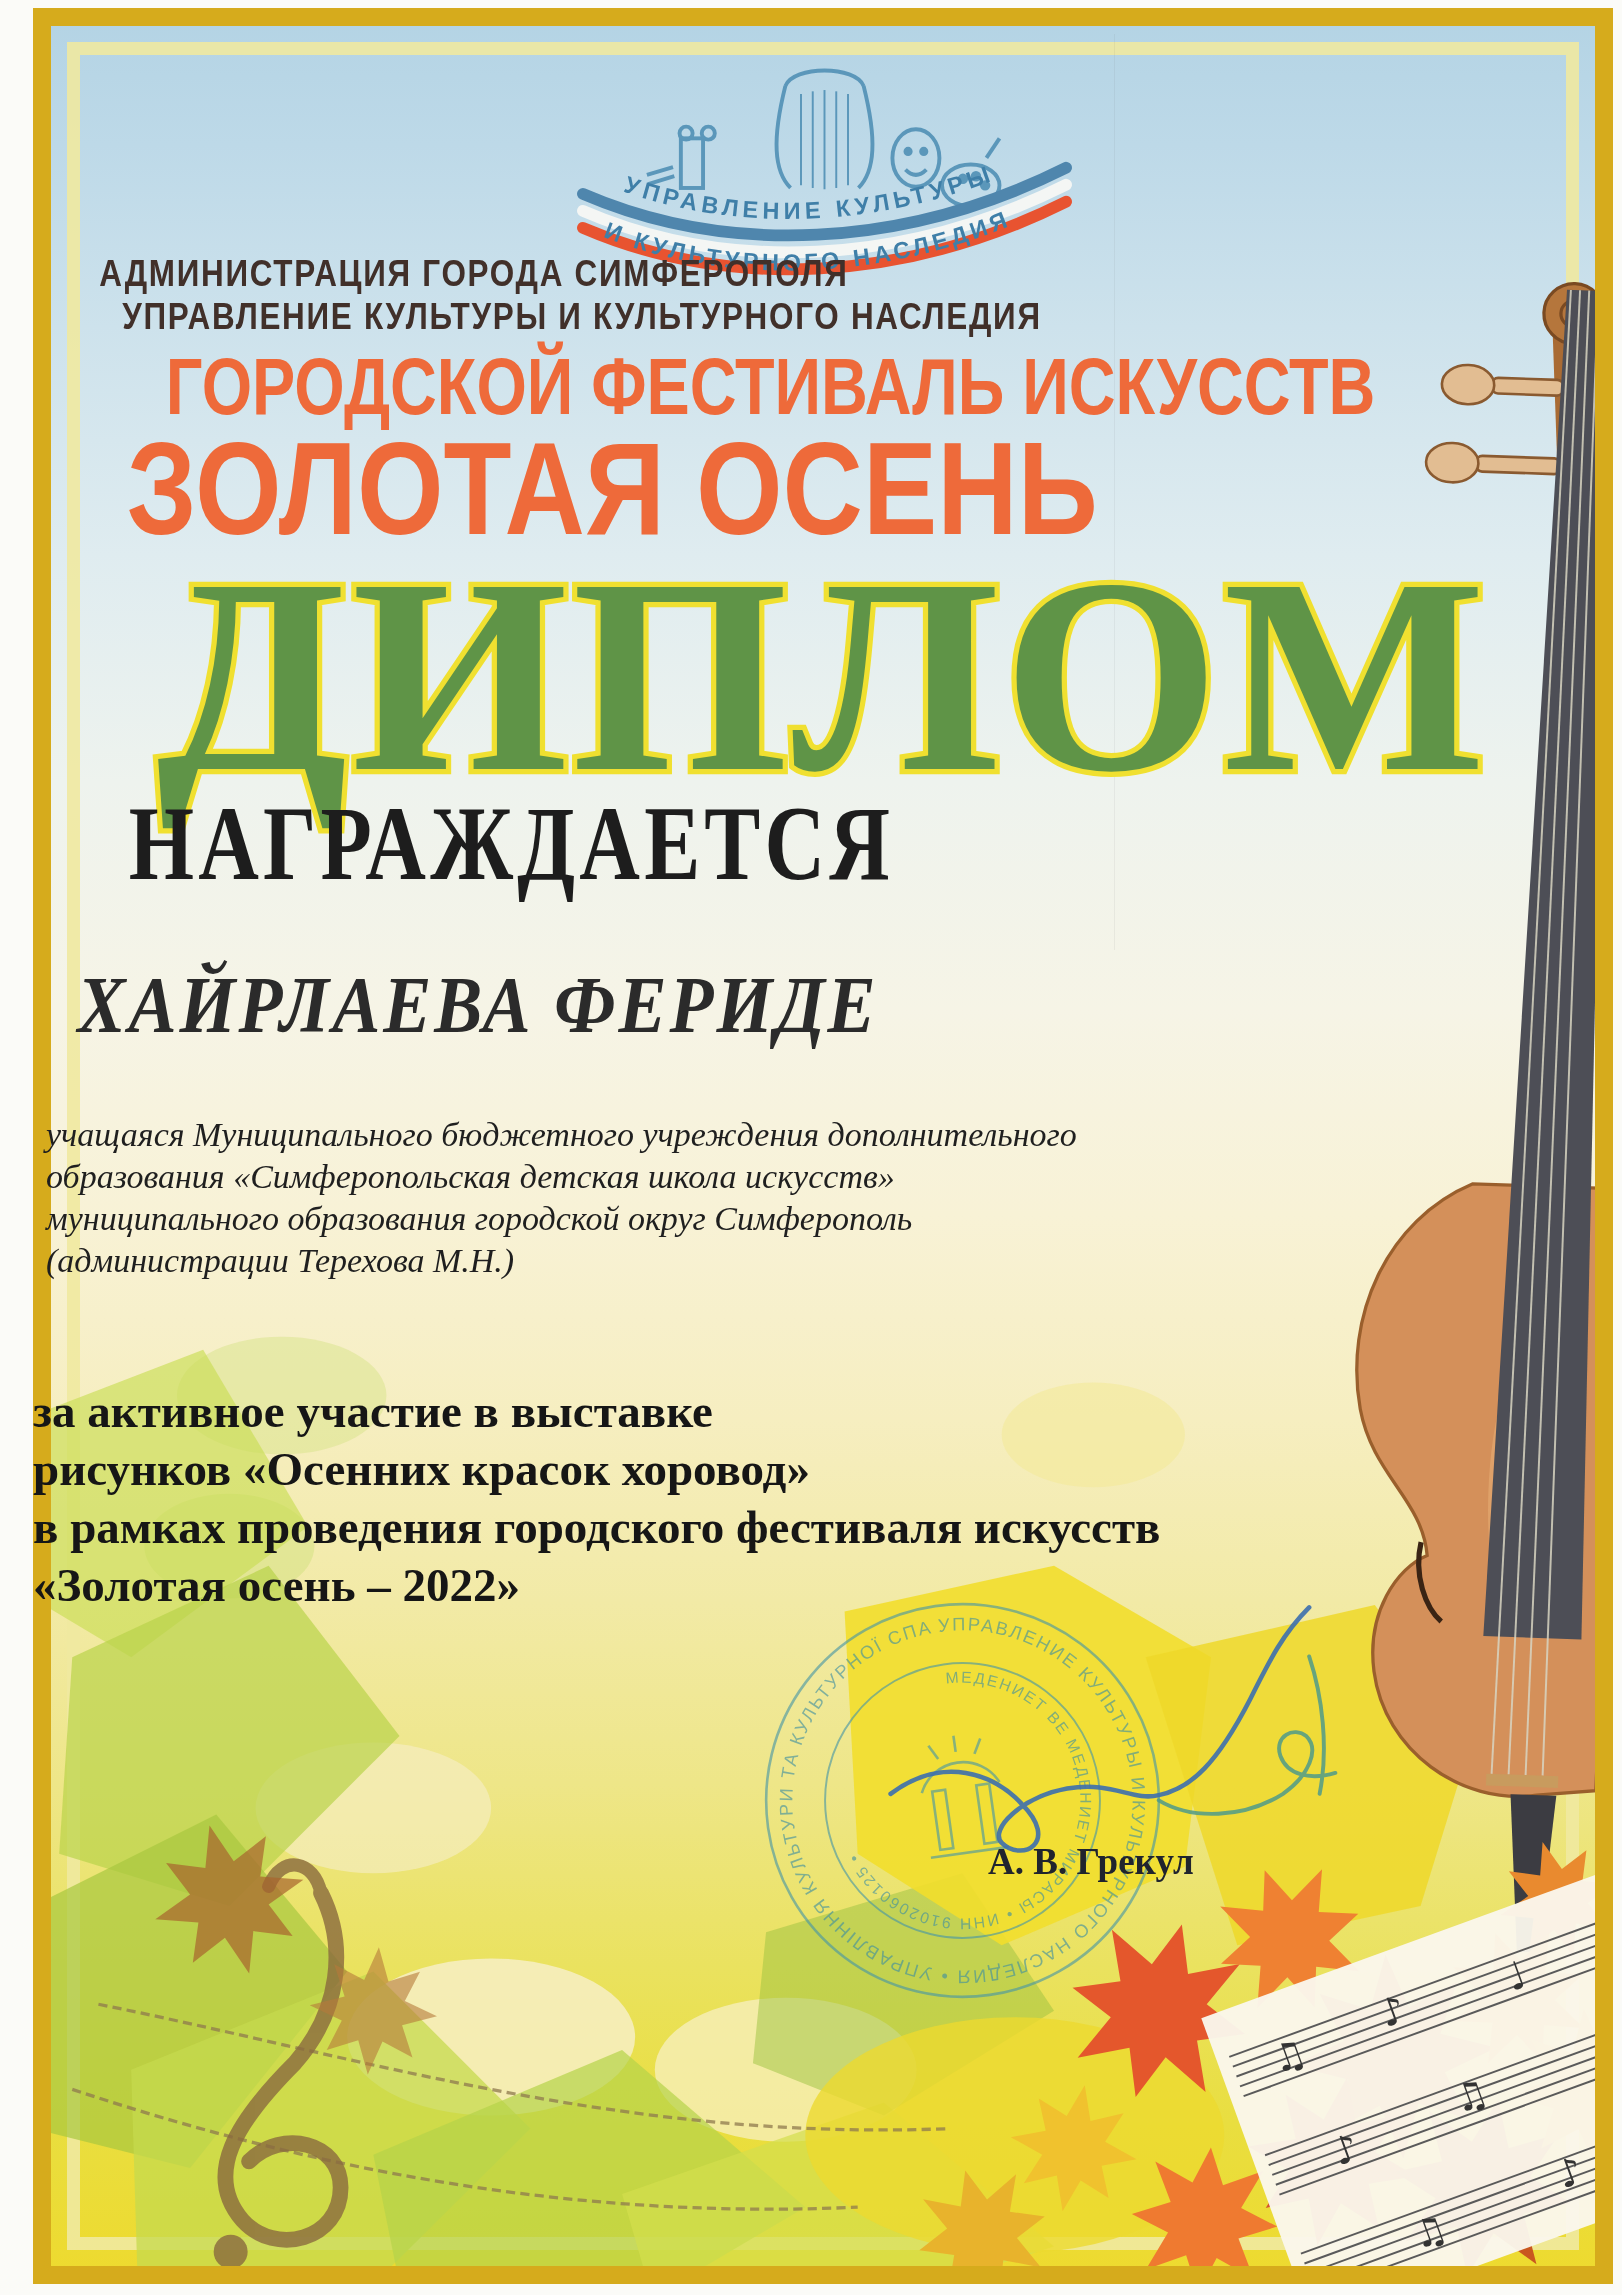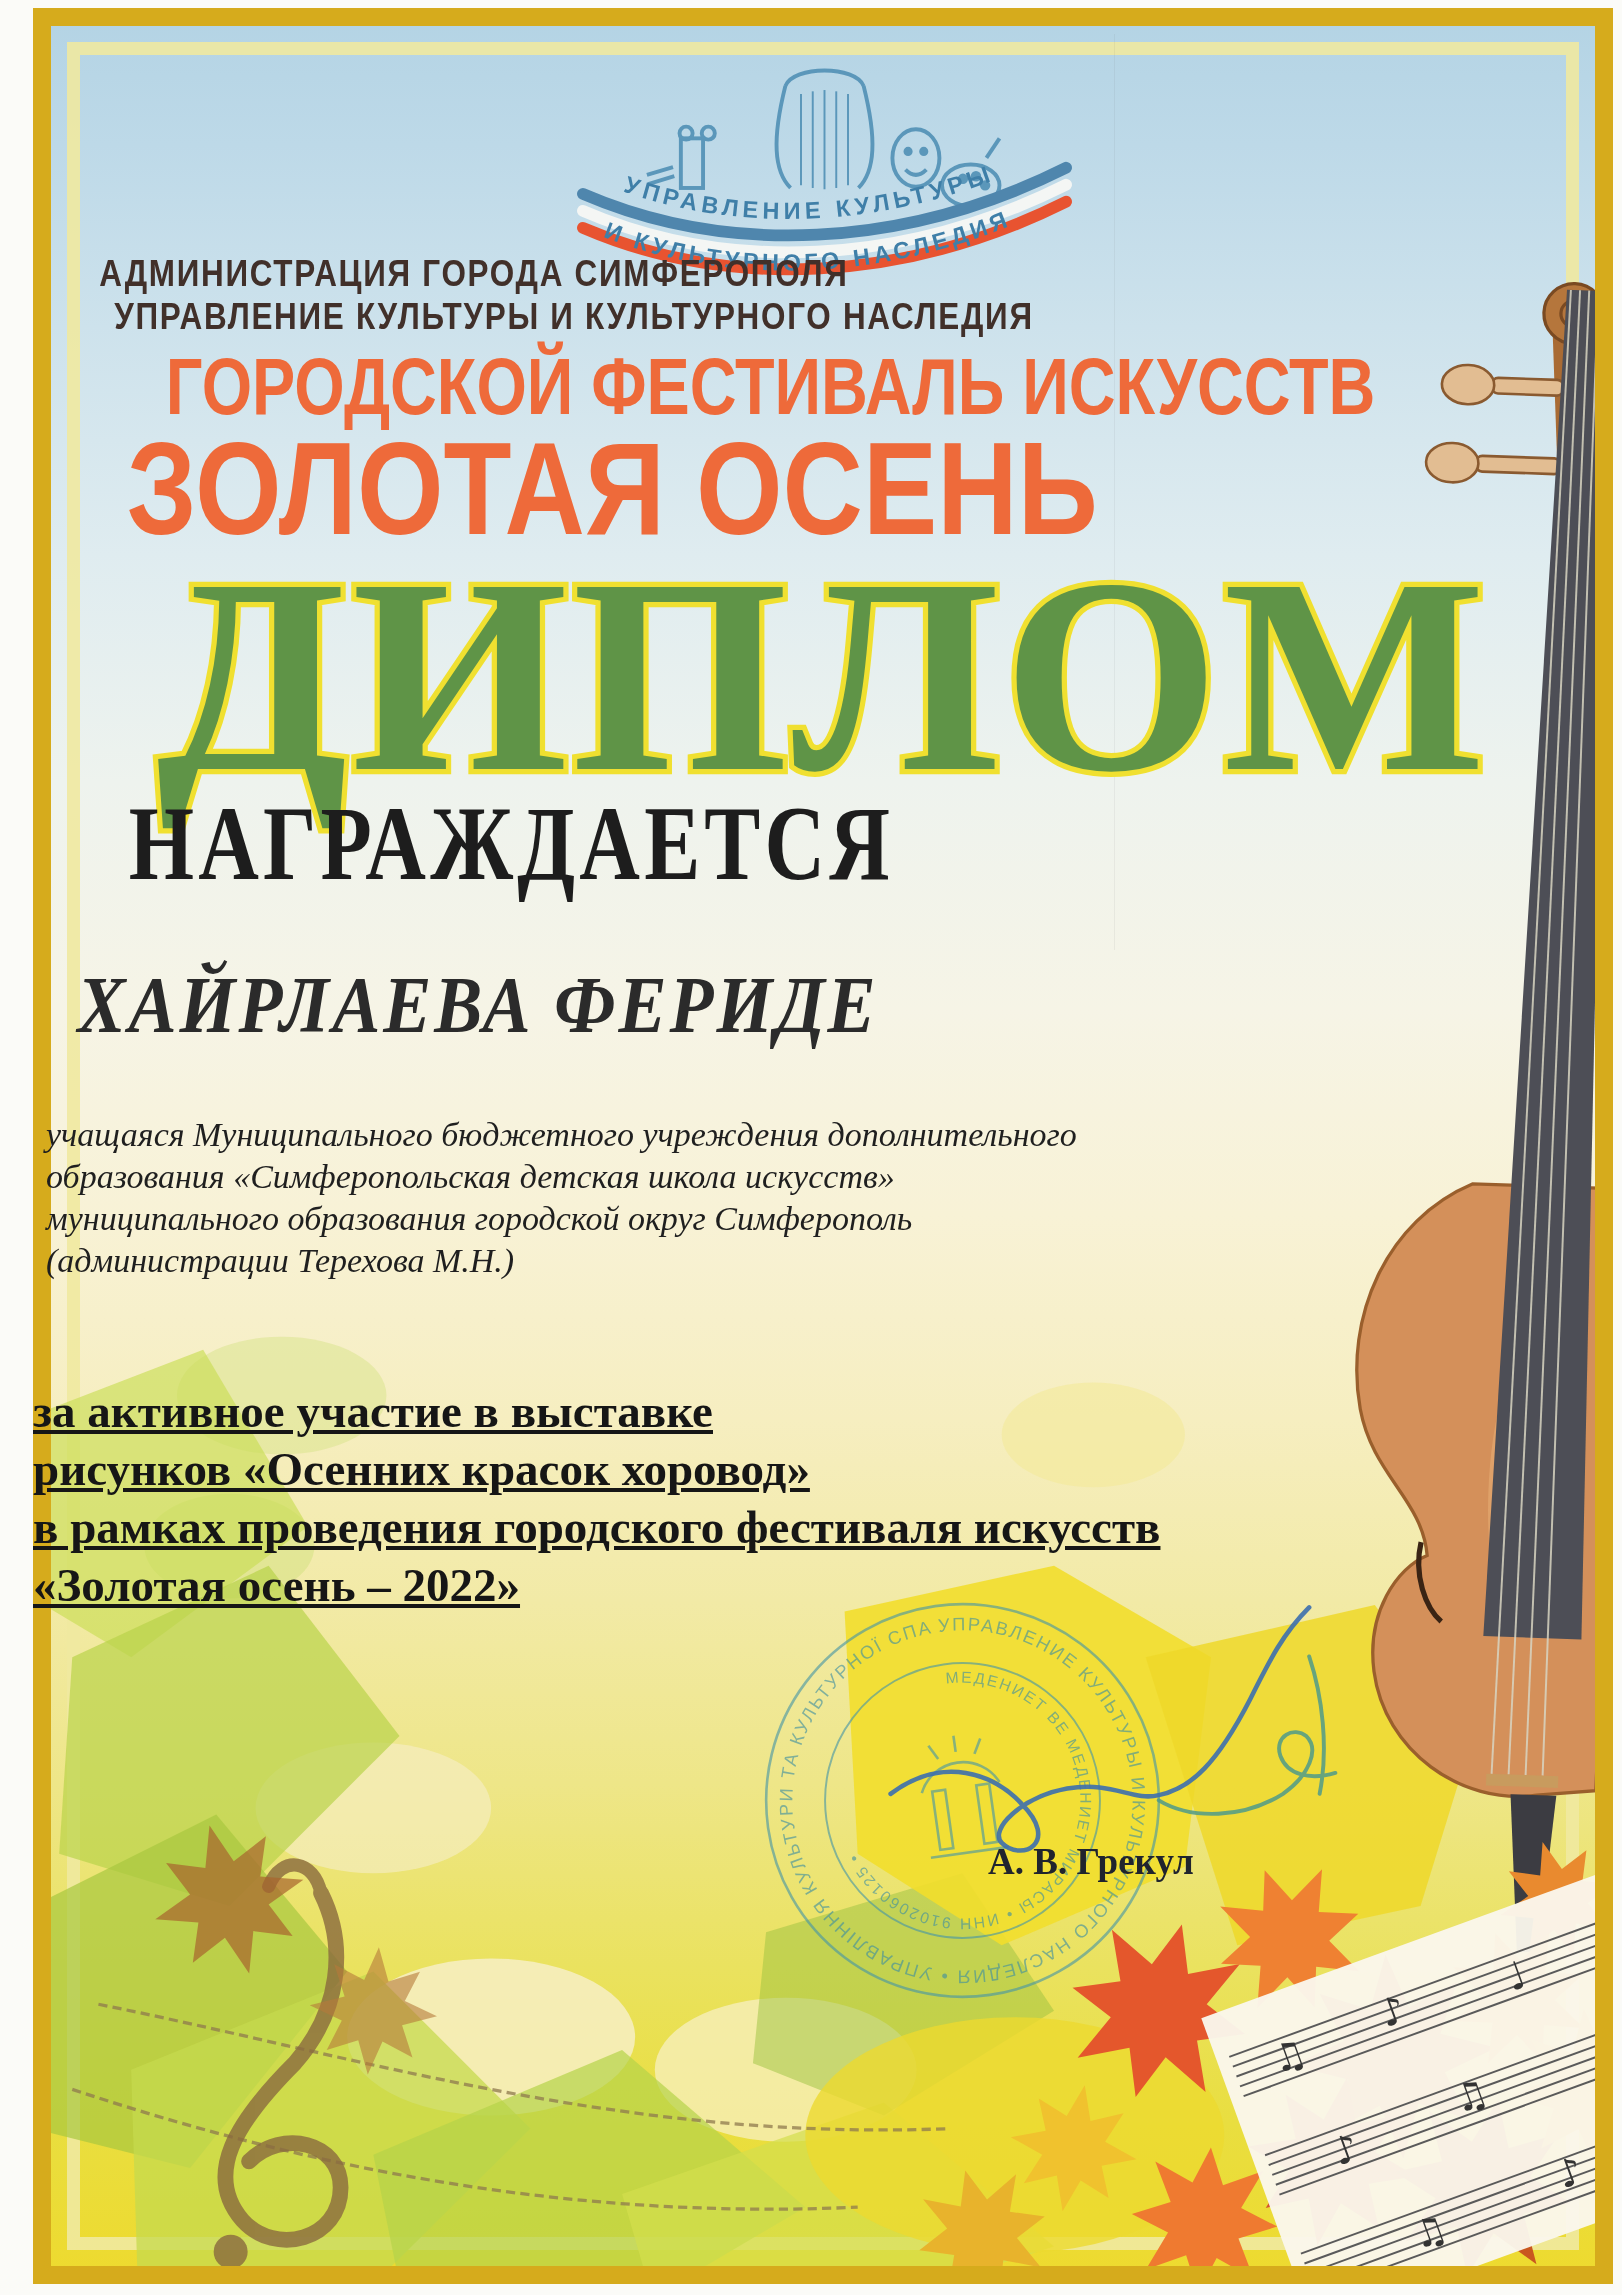--- a/index.html
+++ b/index.html
@@ -201,21 +201,21 @@
       <textPath href="#arcA" startOffset="6%">УПРАВЛЕНИЕ КУЛЬТУРЫ</textPath>
     </text>
     <text font-family="Liberation Sans, sans-serif" font-weight="700" font-size="36" letter-spacing="6" fill="#3f7fa8">
       <textPath href="#arcB" startOffset="3%">И КУЛЬТУРНОГО НАСЛЕДИЯ</textPath>
     </text>
   </svg>
 
   <div class="txt hdr" style="top:245px;font-size:37px;">
     <span class="sq" style="transform:scaleX(.85);letter-spacing:2px;">АДМИНИСТРАЦИЯ ГОРОДА СИМФЕРОПОЛЯ</span>
   </div>
-  <div class="txt hdr" style="top:288px;font-size:37px;">
+  <div class="txt hdr" style="top:288px;font-size:37px;margin-left:8px;">
     <span class="sq" style="transform:scaleX(.85);letter-spacing:2px;">УПРАВЛЕНИЕ КУЛЬТУРЫ И КУЛЬТУРНОГО НАСЛЕДИЯ</span>
   </div>
 
   <div class="txt fest" style="top:337px;font-size:79px;line-height:84px;">
     <span class="sq" style="transform:scaleX(.82);">ГОРОДСКОЙ ФЕСТИВАЛЬ ИСКУССТВ</span>
   </div>
   <div class="txt fest" style="top:412px;font-size:131px;line-height:137px;padding-left:8px;">
     <span class="sq" style="transform:scaleX(.85);">ЗОЛОТАЯ ОСЕНЬ</span>
   </div>
 
@@ -232,21 +232,21 @@
     <span class="sq" style="transform:scaleX(.9);">ХАЙРЛАЕВА ФЕРИДЕ</span>
   </div>
 
   <div class="txt desc" style="top:1106px;">
     <div>учащаяся Муниципального бюджетного учреждения дополнительного</div>
     <div>образования «Симферопольская детская школа искусств»</div>
     <div>муниципального образования городской округ Симферополь</div>
     <div>(администрации Терехова М.Н.)</div>
   </div>
 
-  <div class="txt reason" style="top:1374px;text-decoration:underline;">
+  <div class="txt reason" style="top:1374px;">
     <div>за активное участие в выставке</div>
     <div>рисунков «Осенних красок хоровод»</div>
     <div>в рамках проведения городского фестиваля искусств</div>
     <div>«Золотая осень – 2022»</div>
   </div>
 
   <svg class="stamp" viewBox="0 0 680 680">
     <g transform="rotate(-8 340 340)" opacity="0.62">
       <circle cx="340" cy="340" r="300" fill="none" stroke="#4796a6" stroke-width="4"></circle>
       <circle cx="340" cy="340" r="210" fill="none" stroke="#4796a6" stroke-width="3"></circle>

